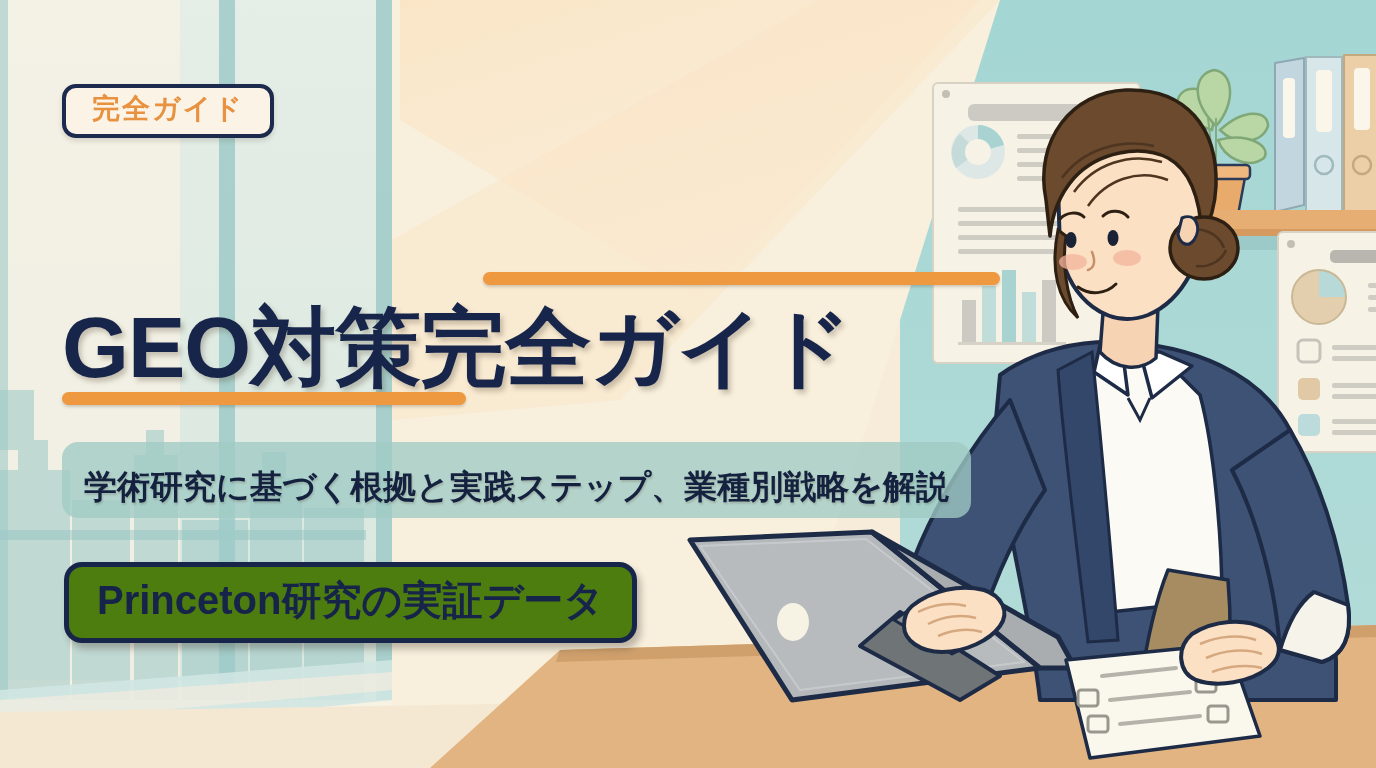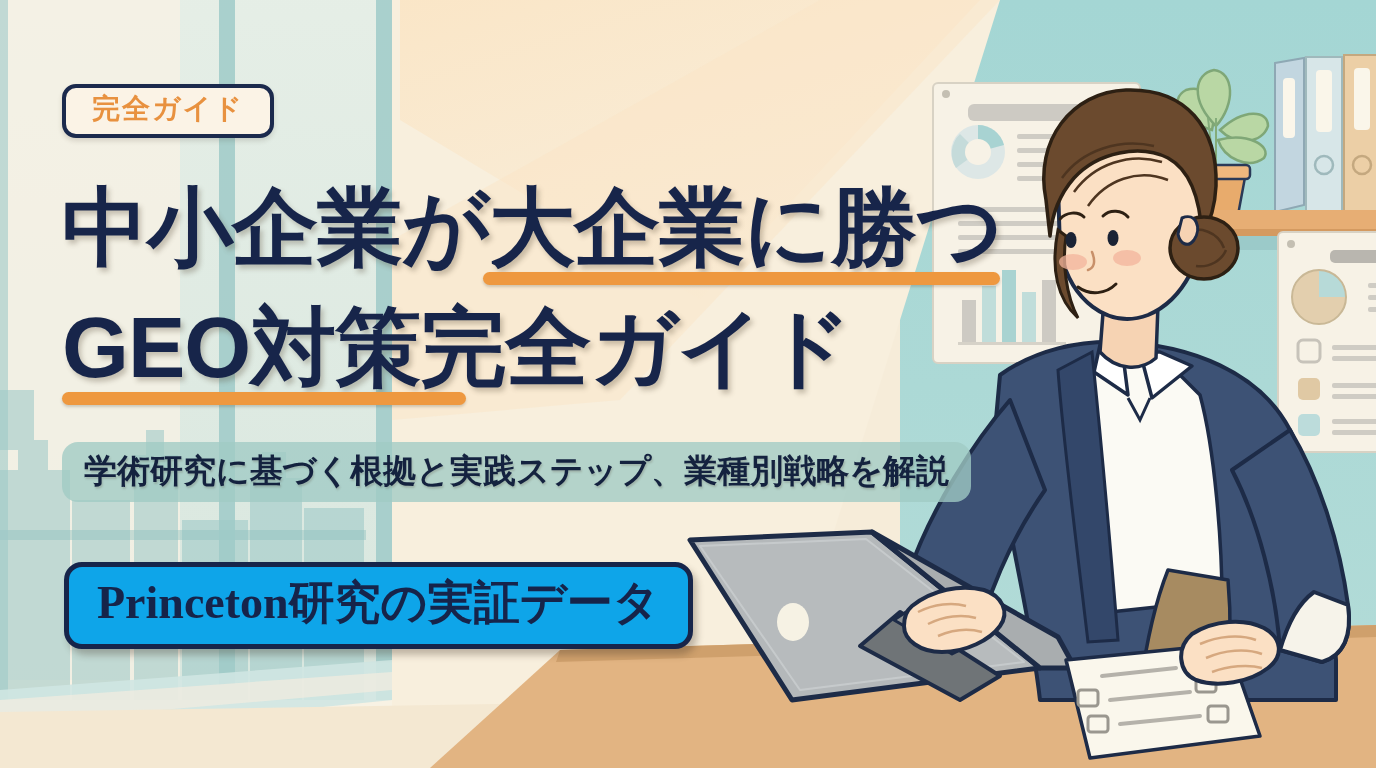--- a/index.html
+++ b/index.html
@@ -66,47 +66,46 @@
     background:#ee983f;
     box-shadow:0 2px 3px rgba(70,55,35,0.22);
     z-index:38;
   }
   .uline.u1 { left:483px; top:272px; width:517px; }
   .uline.u2 { left:62px;  top:392px; width:404px; }
 
   .subtitle-pill {
     position:absolute;
     left:62px; top:442px;
-    padding:12px 22px 15px 22px;
+    padding:28px 22px 15px 22px;
     border-radius:16px;
     background:rgba(160,203,196,0.78);
     color:#14223f;
     font-size:33px;
     font-weight:bold;
     line-height:1;
     letter-spacing:0px;
     white-space:nowrap;
     text-shadow:1px 2px 2px rgba(80,70,55,0.22);
   }
 
   .cta-pill {
     position:absolute;
     left:64px; top:562px;
     padding:13px 28px 18px 28px;
     border:5px solid #17254a;
     border-radius:18px;
-    background:#0ea5e9;
+    background:#4d7c0f;
     color:#16244a;
-    font-size:46px;
+    font-size:40px;
     font-weight:bold;
     line-height:1;
     letter-spacing:0px;
     white-space:nowrap;
     box-shadow:4px 6px 7px rgba(60,48,32,0.30);
-    font-family:Liberation Serif, serif;
   }
 </style>
 </head>
 <body>
 
 <div id="stage">
 
   <svg class="bg-svg" viewBox="0 0 1376 768">
     <defs>
       <linearGradient id="gSun" x1="0" y1="0" x2="0.6" y2="1">
@@ -361,21 +360,20 @@
         <path d="M1206,658 C1224,650 1246,648 1262,654" fill="none" stroke="#d6a87f" stroke-width="2.5"></path>
         <path d="M1212,672 C1228,666 1248,664 1262,668" fill="none" stroke="#d6a87f" stroke-width="2.5"></path>
       </g>
     </g>
   </svg>
 
   <div class="text-layer">
 
     <div class="badge">完全ガイド</div>
 
-    <div class="headline l1">中小企業が大企業に勝つ</div>
 
     <div class="uline u1"></div>
 
     <div class="headline l2">GEO対策完全ガイド</div>
 
     <div class="uline u2"></div>
 
     <div class="subtitle-pill">学術研究に基づく根拠と実践ステップ、業種別戦略を解説</div>
 
     <div class="cta-pill">Princeton研究の実証データ</div>

